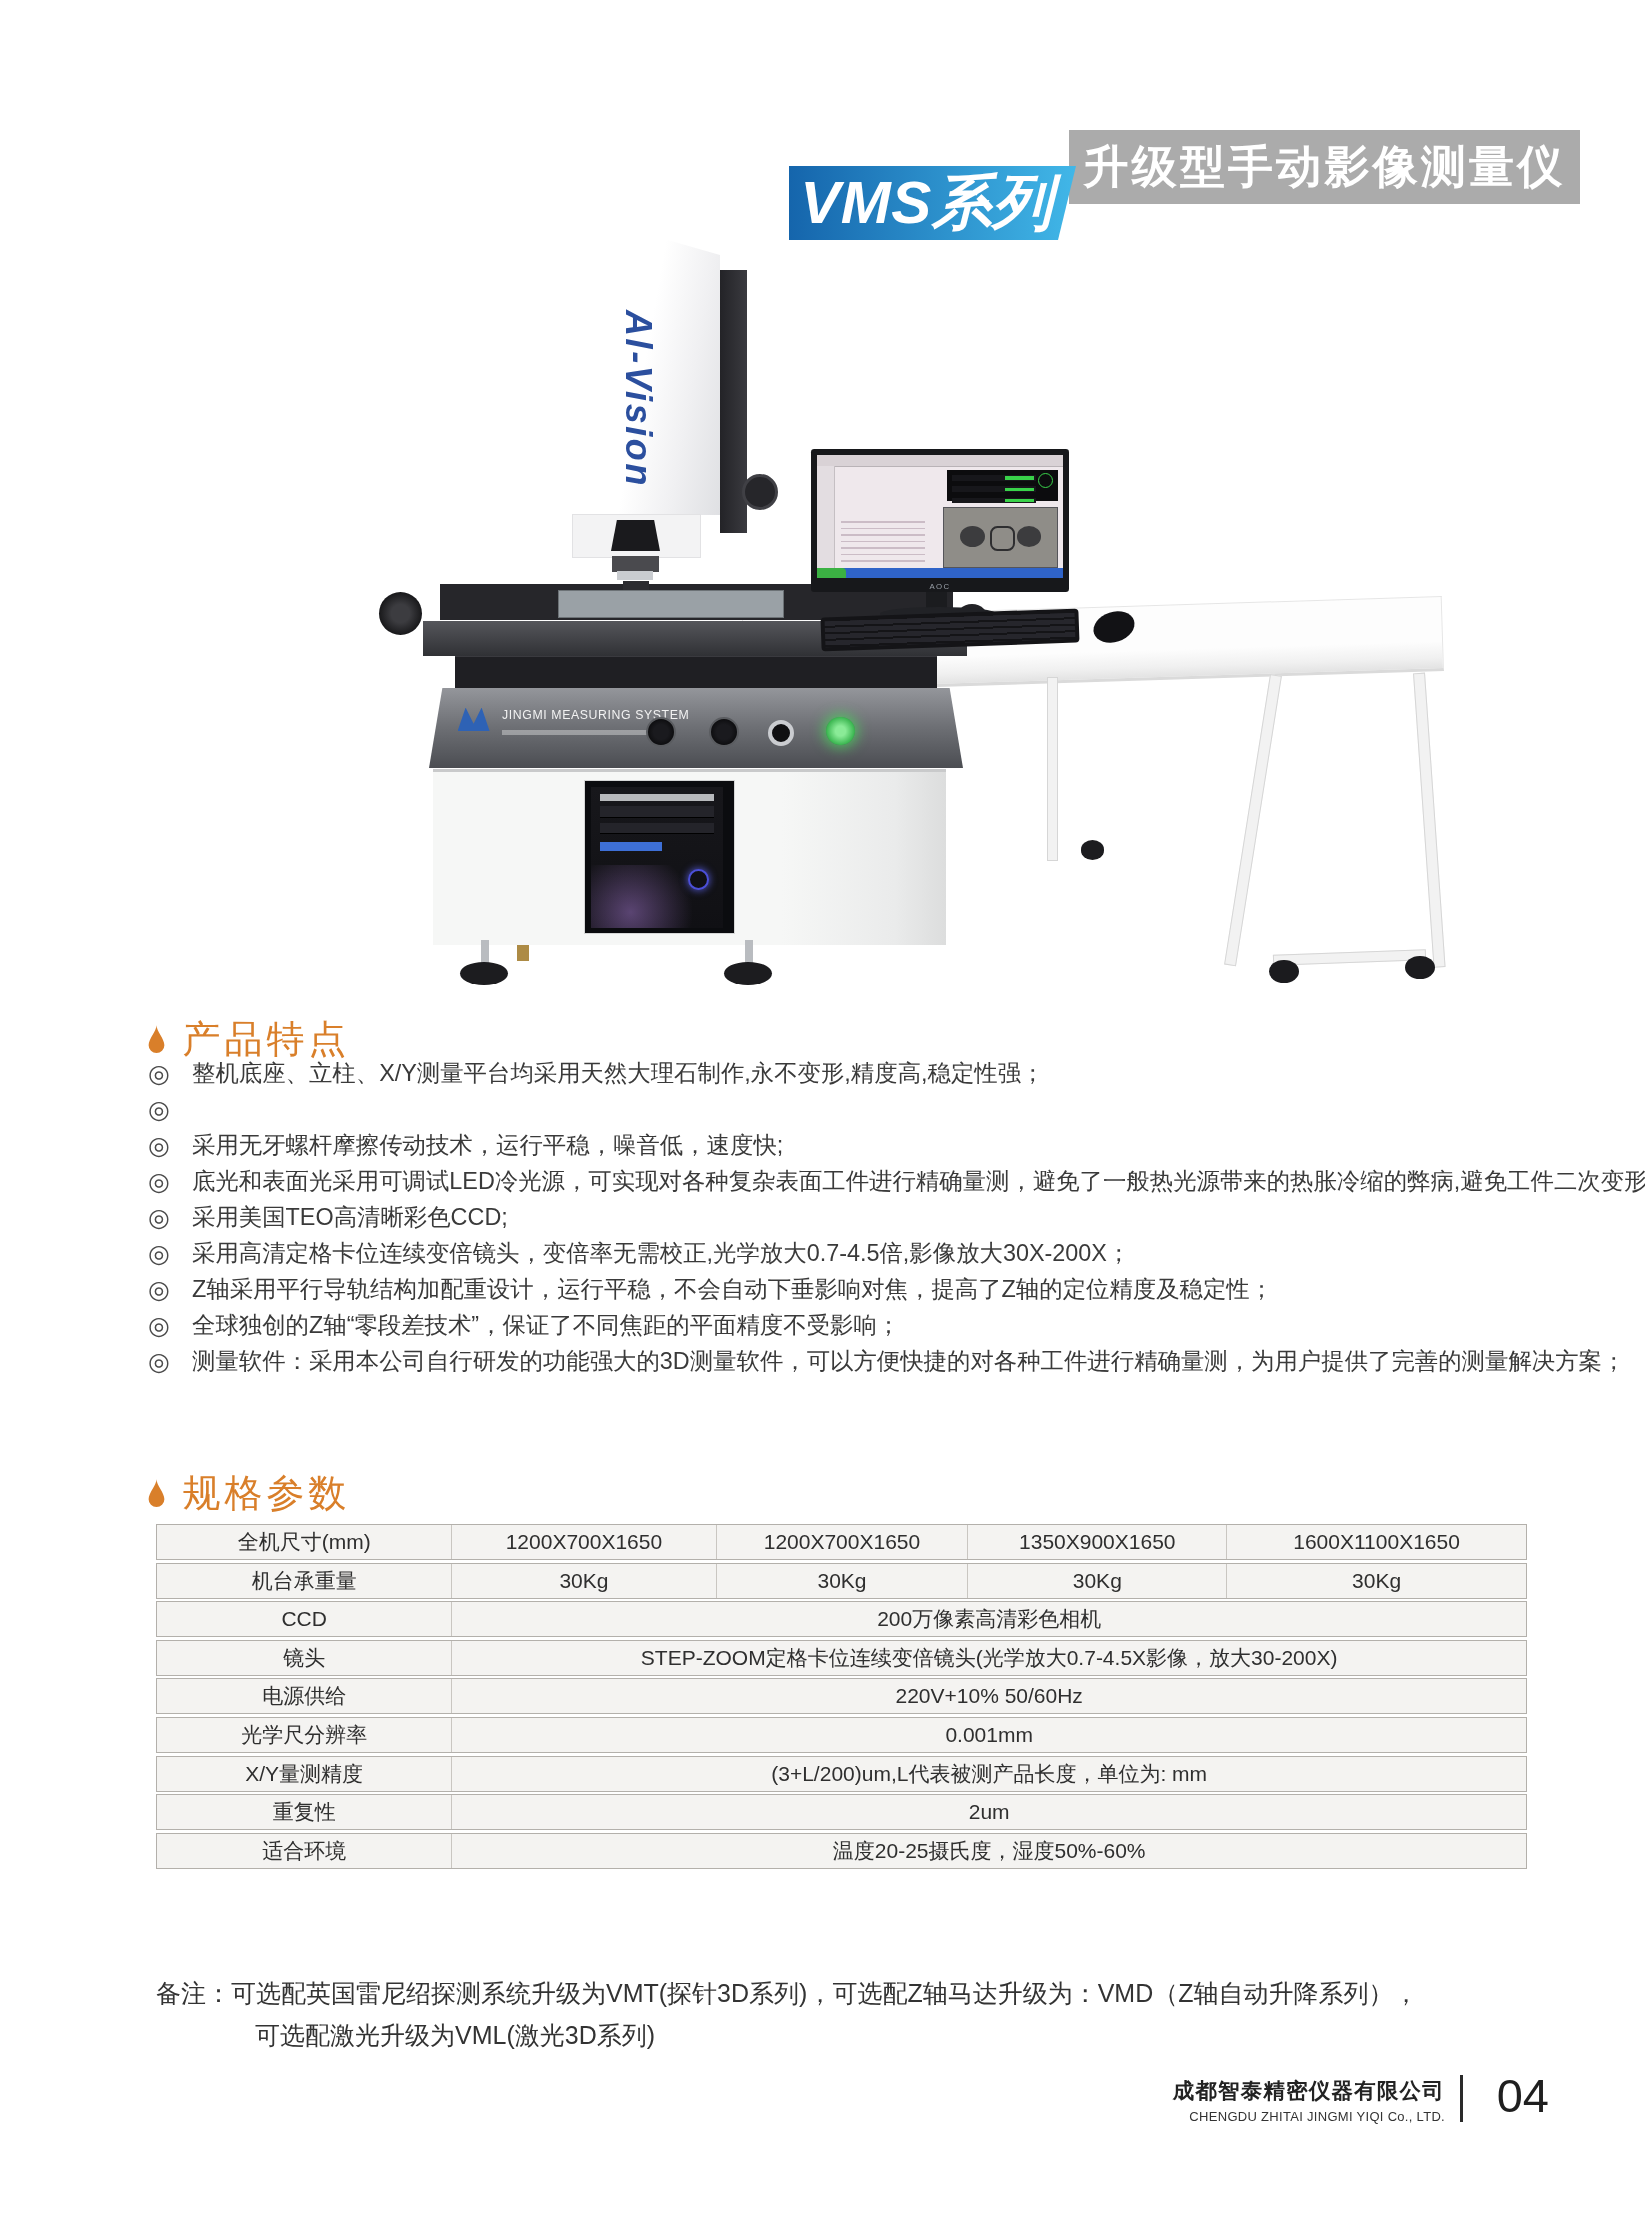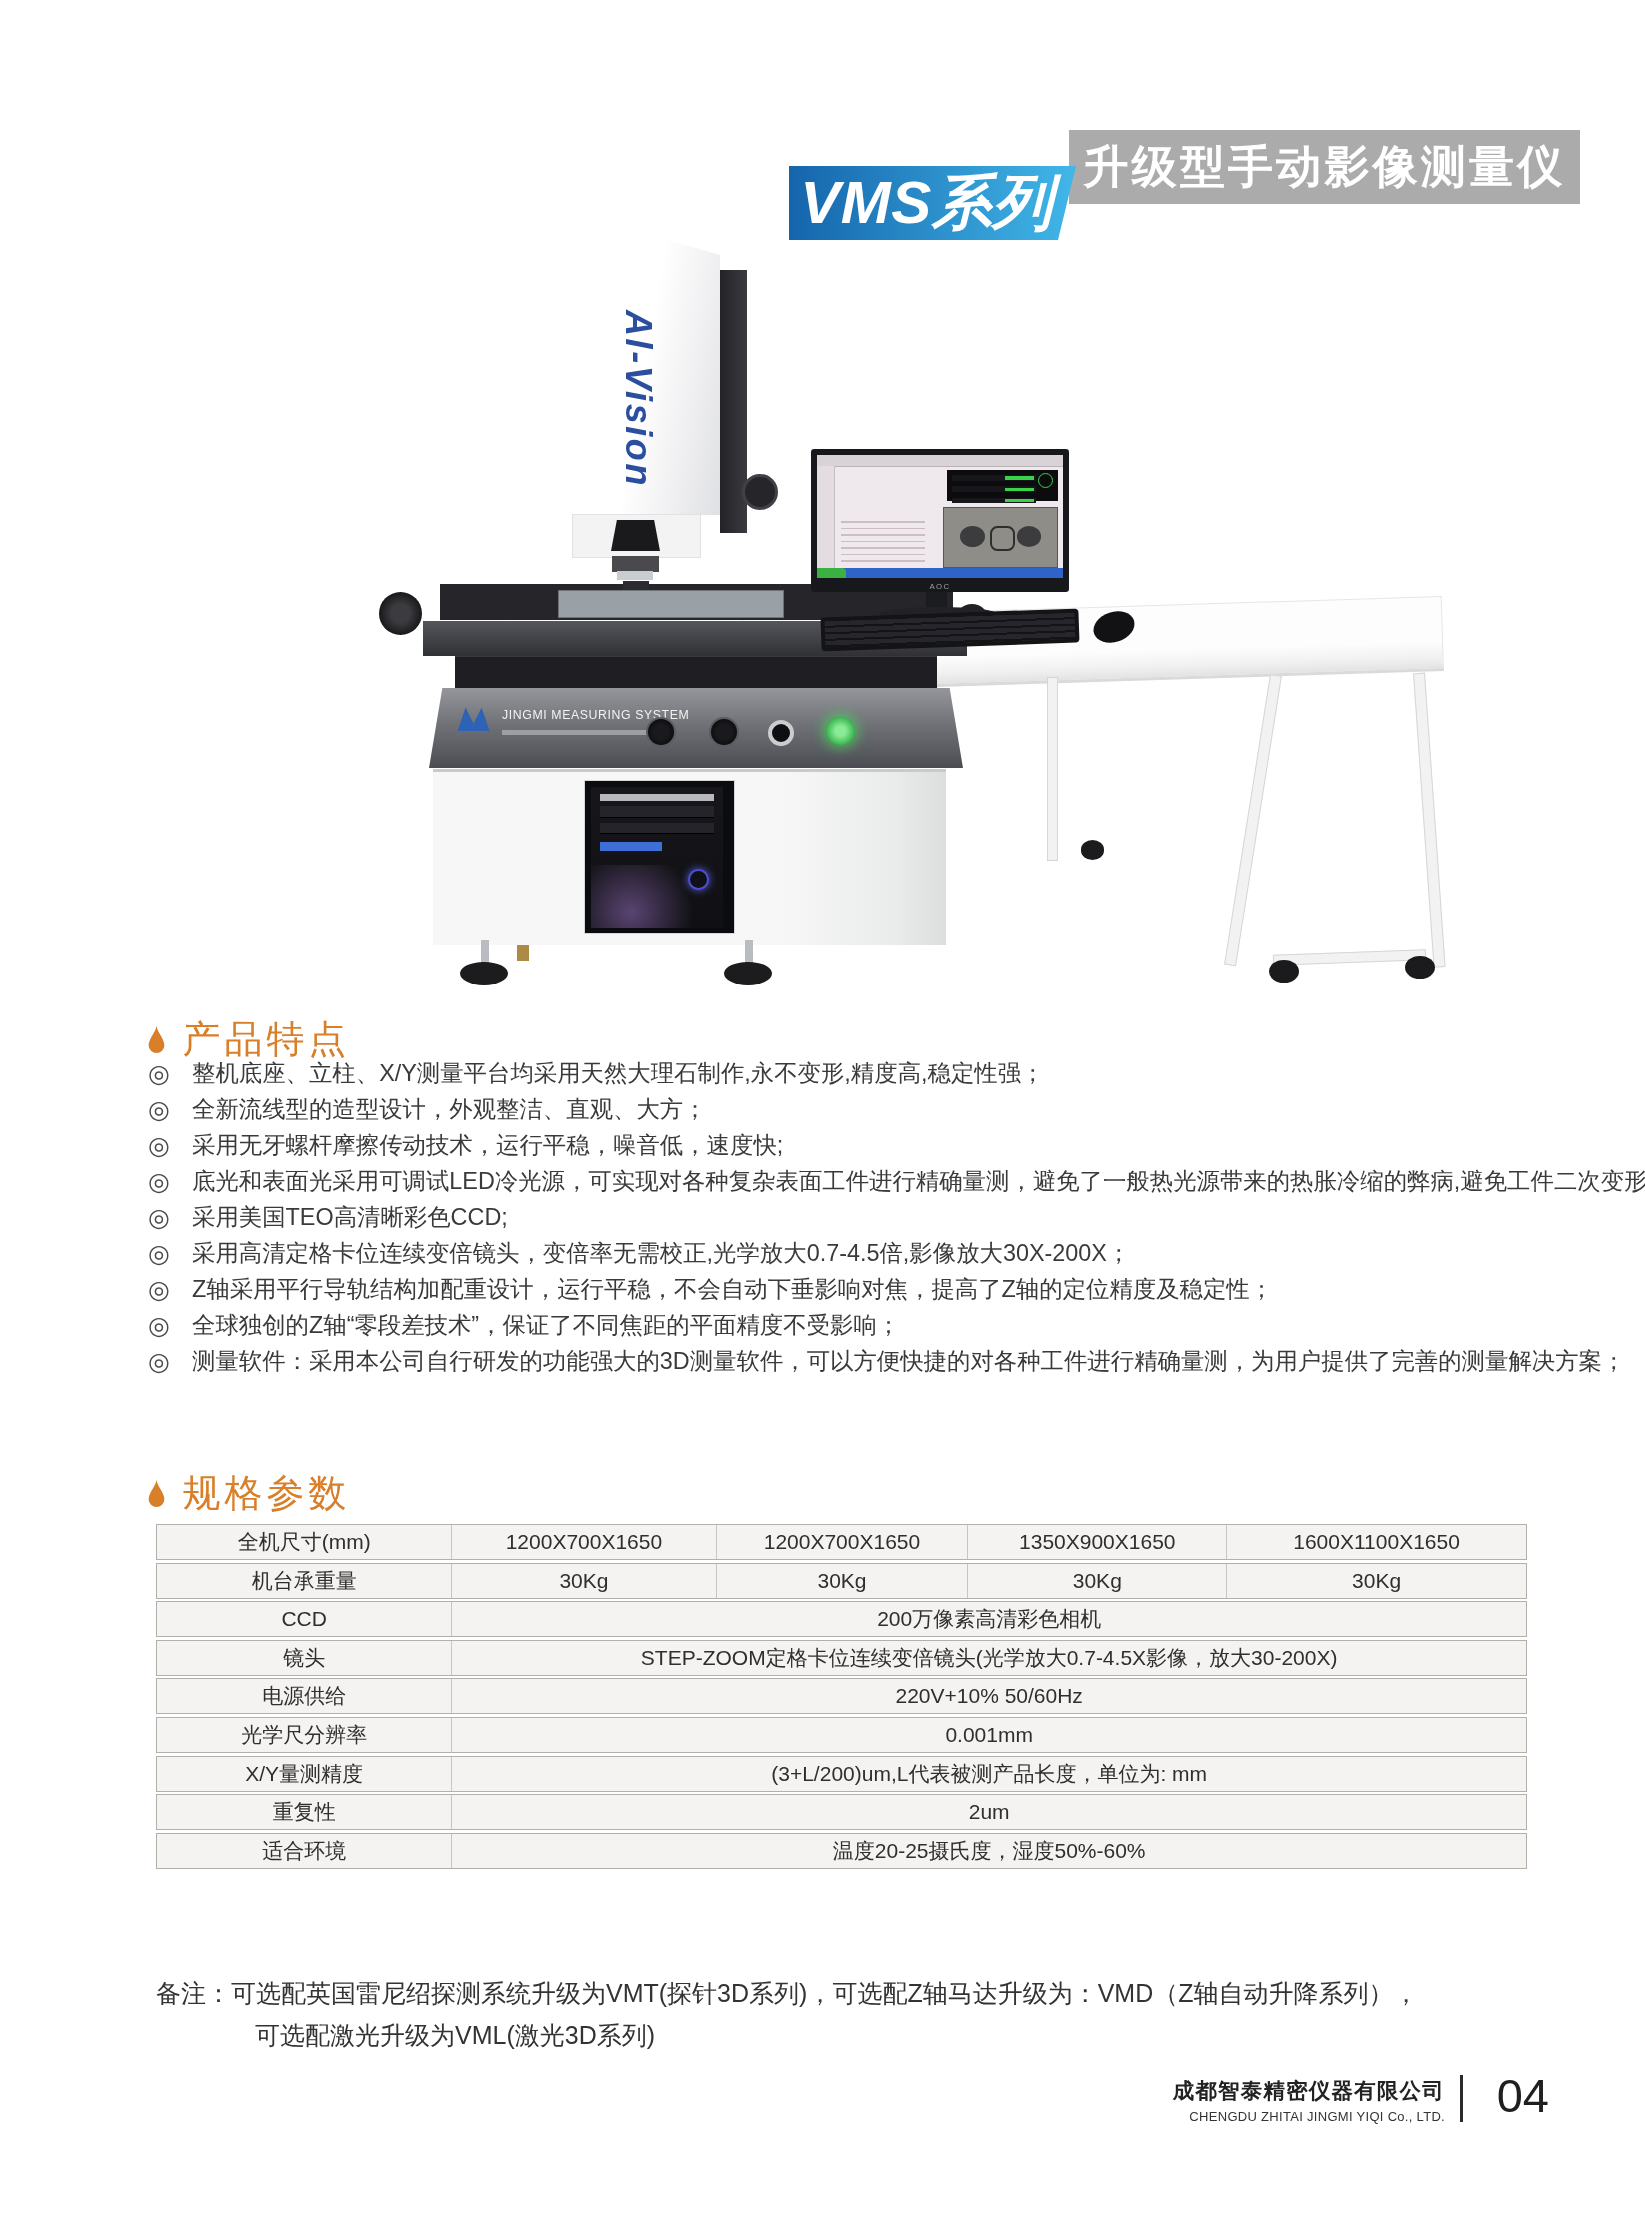--- a/index.html
+++ b/index.html
@@ -255,21 +255,20 @@
     <h2 style="color:#D97F2A;">产品特点</h2>
   </div>
 
   <div class="features-list">
     <div class="f-item">
         <span class="bullet">◎</span>
         <span>整机底座、立柱、X/Y测量平台均采用天然大理石制作,永不变形,精度高,稳定性强；</span>
       </div>
     <div class="f-item">
         <span class="bullet">◎</span>
-        <span>全新流线型的造型设计，外观整洁、直观、大方；</span>
       </div>
     <div class="f-item">
         <span class="bullet">◎</span>
         <span>采用无牙螺杆摩擦传动技术，运行平稳，噪音低，速度快;</span>
       </div>
     <div class="f-item">
         <span class="bullet">◎</span>
         <span>底光和表面光采用可调试LED冷光源，可实现对各种复杂表面工件进行精确量测，避免了一般热光源带来的热胀冷缩的弊病,避免工件二次变形;</span>
       </div>
     <div class="f-item">

